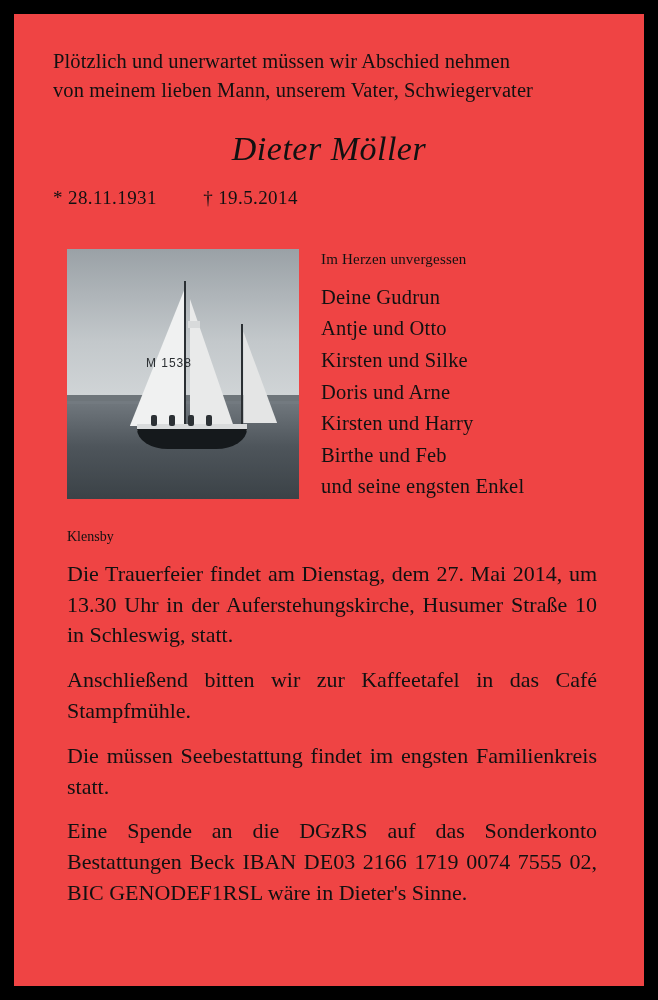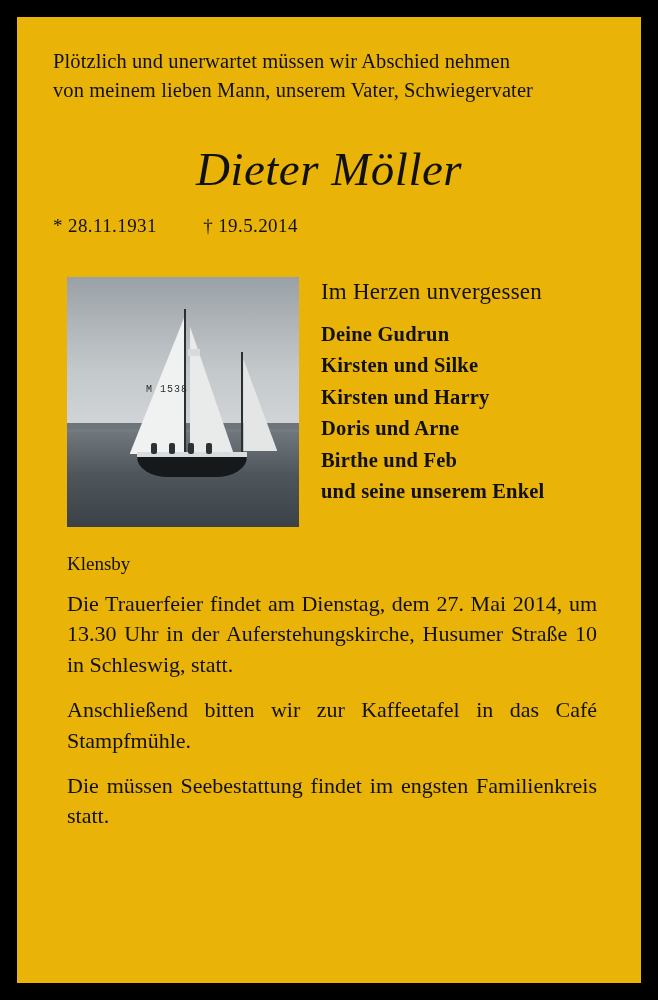--- a/index.html
+++ b/index.html
@@ -18,43 +18,43 @@
     width: 658px;
     height: 1000px;
     background: #ffffff;
     box-sizing: border-box;
     border: 14px solid #000000;
     padding: 0;
   }
   .inner {
     position: absolute;
     top: 0; left: 0; right: 0; bottom: 0;
-    background: #eab308;
-    border: 3px solid #000000;
+    background: #ef4444;
+    border: 3px solid #ef4444;
     box-sizing: border-box;
     padding: 30px 36px 32px 36px;
   }
   .intro {
     font-size: 20.5px;
     line-height: 1.42;
     letter-spacing: 0.1px;
     text-align: left;
     margin: 0 0 0 0;
     padding-right: 6px;
   }
   .intro .line {
     display: block;
     white-space: nowrap;
   }
   .name {
     text-align: center;
-    font-size: 47px;
+    font-size: 34px;
     font-style: italic;
     letter-spacing: 0.5px;
-    margin-top: 40px;
+    margin-top: 26px;
     margin-bottom: 0;
     line-height: 1.05;
     font-family: "Liberation Serif", serif;
   }
   .dates {
     text-align: left;
     font-size: 19px;
     margin-top: 20px;
     letter-spacing: 0.4px;
     font-variant: small-caps;
@@ -81,34 +81,34 @@
     position: relative;
     overflow: hidden;
     display: block;
   }
   .family {
     flex: 1 1 auto;
     padding-left: 22px;
     padding-top: 2px;
   }
   .family .heading {
-    font-size: 23px;
+    font-size: 15px;
     margin-bottom: 14px;
     letter-spacing: 0.2px;
   }
   .family .member {
     font-size: 20.5px;
-    font-weight: bold;
+    font-weight: normal;
     line-height: 1.54;
     letter-spacing: 0.2px;
   }
   .place {
     margin-top: 26px;
     margin-left: 14px;
-    font-size: 19px;
+    font-size: 14px;
   }
   .para {
     margin-top: 14px;
     margin-left: 14px;
     margin-right: 8px;
     font-size: 22px;
     line-height: 1.40;
     text-align: justify;
     text-justify: inter-word;
   }
@@ -182,22 +182,22 @@
   .flag {
     position: absolute;
     left: 52%; top: 29%;
     width: 12px; height: 7px;
     background: #d8dadb;
   }
   .sailmark {
     position: absolute;
     left: 34%; top: 43%;
     color: #2b2f32;
-    font-size: 10px;
-    font-family: Liberation Mono, monospace;
+    font-size: 12px;
+    font-family: Liberation Sans, sans-serif;
     letter-spacing: 1px;
   }
   .crew {
     position: absolute;
     top: 66.5%;
     width: 6px; height: 11px;
     background: #2c3135;
     border-radius: 2px;
   }
 </style>
@@ -239,28 +239,30 @@
           <div class="crew" style="left:36%"></div>
           <div class="crew" style="left:44%"></div>
           <div class="crew" style="left:52%"></div>
           <div class="crew" style="left:60%"></div>
         </div>
       </div>
 
       <div class="family">
         <div class="heading">Im Herzen unvergessen</div>
         <div class="member">Deine Gudrun</div>
+        <div class="member">Antje und Otto</div>
         <div class="member">Kirsten und Silke</div>
+        <div class="member">Doris und Arne</div>
         <div class="member">Kirsten und Harry</div>
-        <div class="member">Doris und Arne</div>
         <div class="member">Birthe und Feb</div>
-        <div class="member">und seine unserem Enkel</div>
+        <div class="member">und seine engsten Enkel</div>
       </div>
     </div>
 
     <div class="place">Klensby</div>
 
     <div class="para">Die Trauerfeier findet am Dienstag, dem 27. Mai 2014, um 13.30 Uhr in der Auferstehungskirche, Husumer Straße 10 in Schleswig, statt.</div>
     <div class="para">Anschließend bitten wir zur Kaffeetafel in das Café Stampfmühle.</div>
     <div class="para">Die müssen Seebestattung findet im engsten Familienkreis statt.</div>
+    <div class="para">Eine Spende an die DGzRS auf das Sonderkonto Bestattungen Beck IBAN DE03 2166 1719 0074 7555 02, BIC GENODEF1RSL wäre in Dieter's Sinne.</div>
 
   </div>
 </div>
 
 </body></html>

